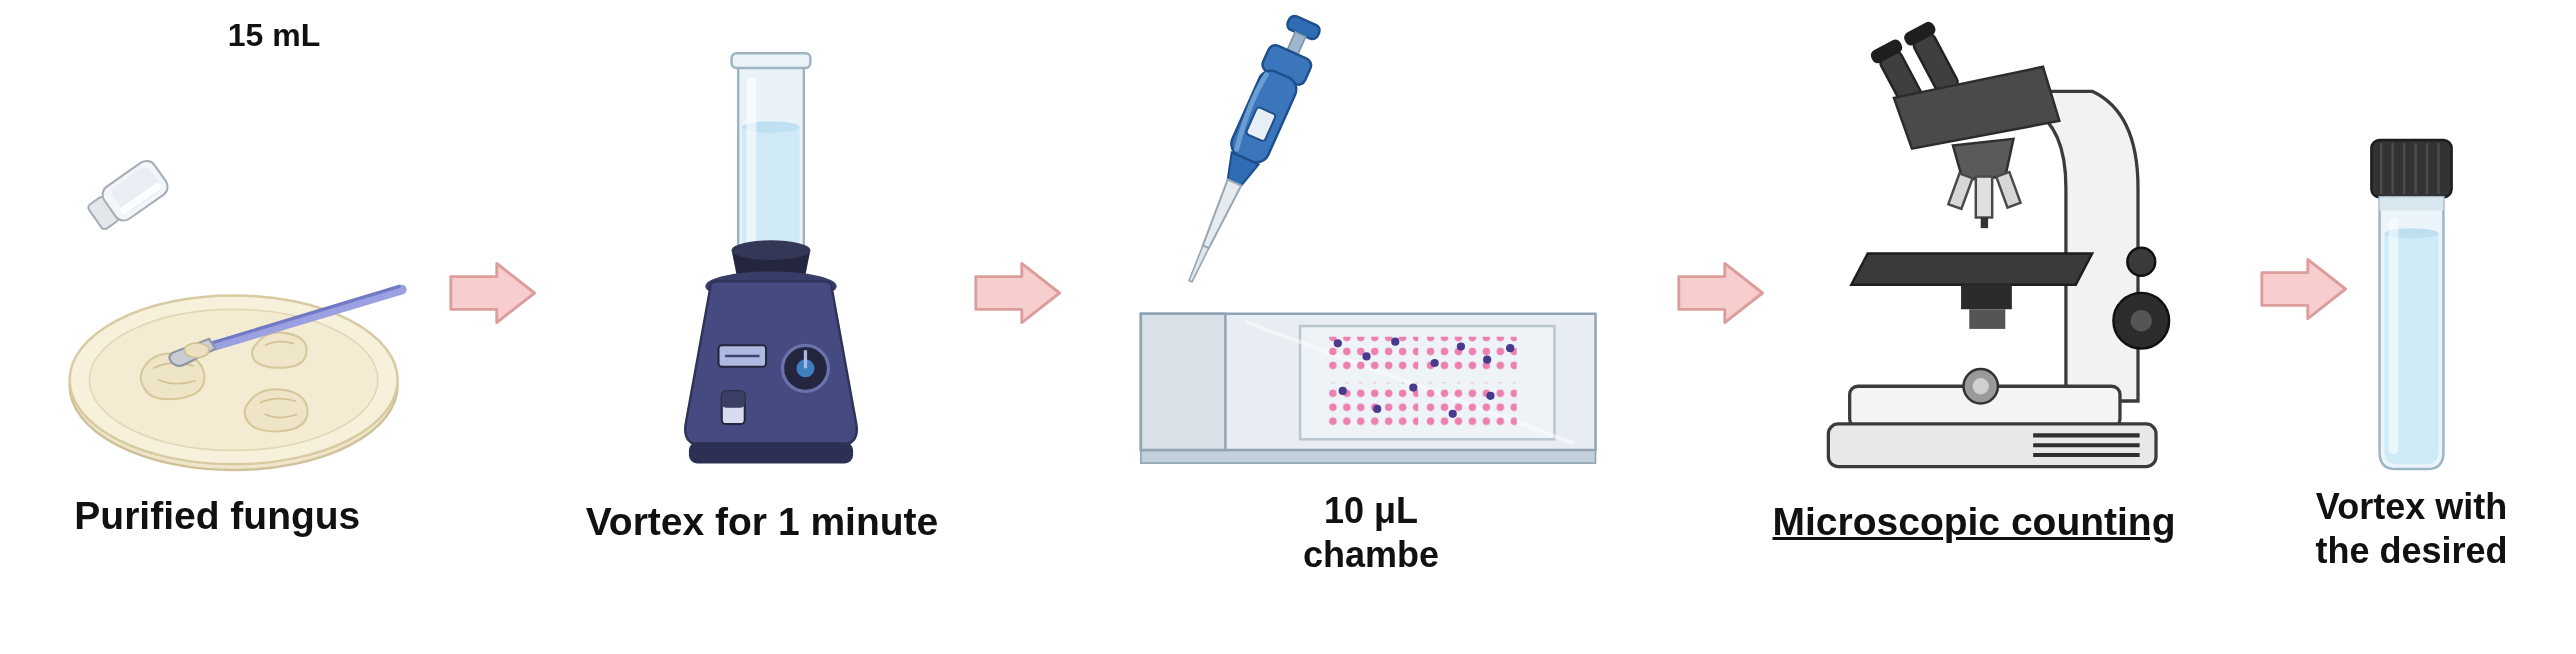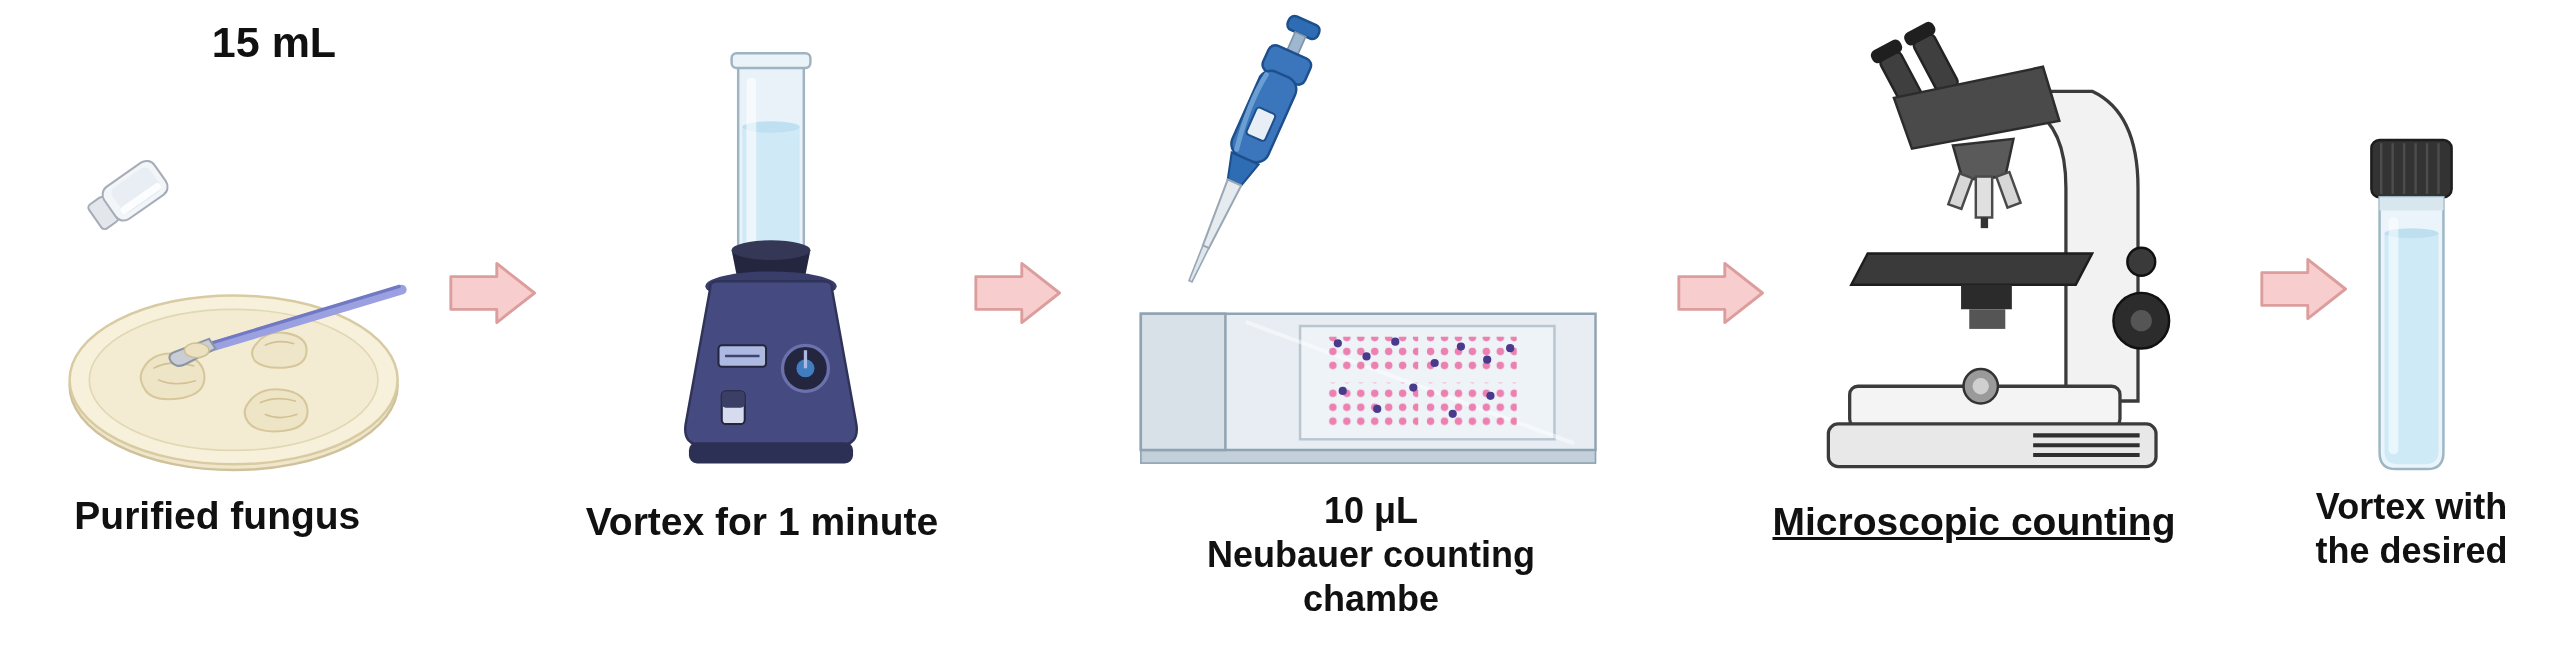--- a/index.html
+++ b/index.html
@@ -1,20 +1,20 @@
 <!DOCTYPE html>
 <html style="font-size:13px"><head>
 <meta charset="utf-8">
 <style>
   * { margin:0; padding:0; box-sizing:border-box; }
   html,body { background:#ffffff; }
   body { font-family:"Liberation Sans", sans-serif; }
   .canvas { position:relative; width:2576px; height:654px; background:#ffffff; overflow:hidden; }
   .label { position:absolute; font-weight:700; color:#111; text-align:center; line-height:1.22; }
-  #note   { left:110px;  top:16.4px;  width:328px; font-size:43px; }
+  #note   { left:110px;  top:16.4px;  width:328px; font-size:32px; }
   #label1 { left:12.3px;   top:492px; width:410px; font-size:39px; }
   #label2 { left:549px;  top:498px; width:426px; font-size:39px; }
   #label3 { left:1166px; top:489px; width:410px; font-size:36px; }
   #label4 { left:1761px; top:498px; width:426px; font-size:39px;text-decoration:underline; }
   #label5 { left:2264px; top:485px; width:295px; font-size:36px; }
   svg.icon { position:absolute; display:block; }
   #vial-small  { left:70px;   top:121px; width:139px; height:139px; }
   #dish        { left:45px;   top:242px; width:369px; height:238px; }
   #vortex      { left:656px;  top:45px;  width:230px; height:439px; }
   #pipette     { left:1140px; top:8.2px;  width:213px; height:295px; }
@@ -143,21 +143,20 @@
         <circle cx="300" cy="146" r="5"></circle>
         <circle cx="344" cy="120" r="5"></circle>
       <circle cx="392" cy="152" r="5"></circle>
         <circle cx="438" cy="130" r="5"></circle>
         <circle cx="462" cy="72" r="5"></circle>
     </g>
   </svg>
 
   <div class="label" id="label3">
     <div>10 μL</div>
-    <div>Neubauer counting</div>
     <div>chambe</div>
   </div>
 
   <svg class="arrow" id="arrow3" viewBox="0 0 108 78">
     <polygon points="2,19 58,19 58,3 104,39 58,75 58,59 2,59" fill="#f8cdcd" stroke="#dc9d9d" stroke-width="3.5" stroke-linejoin="round"></polygon>
   </svg>
 
   <svg class="icon" id="microscope" viewBox="0 0 520 575">
 
     <path d="M360 470 L360 210 Q360 120 300 108 L300 92 L392 92 Q448 118 448 210 L448 470 Z" fill="#f2f2f2" stroke="#3b3b3b" stroke-width="4"></path>

